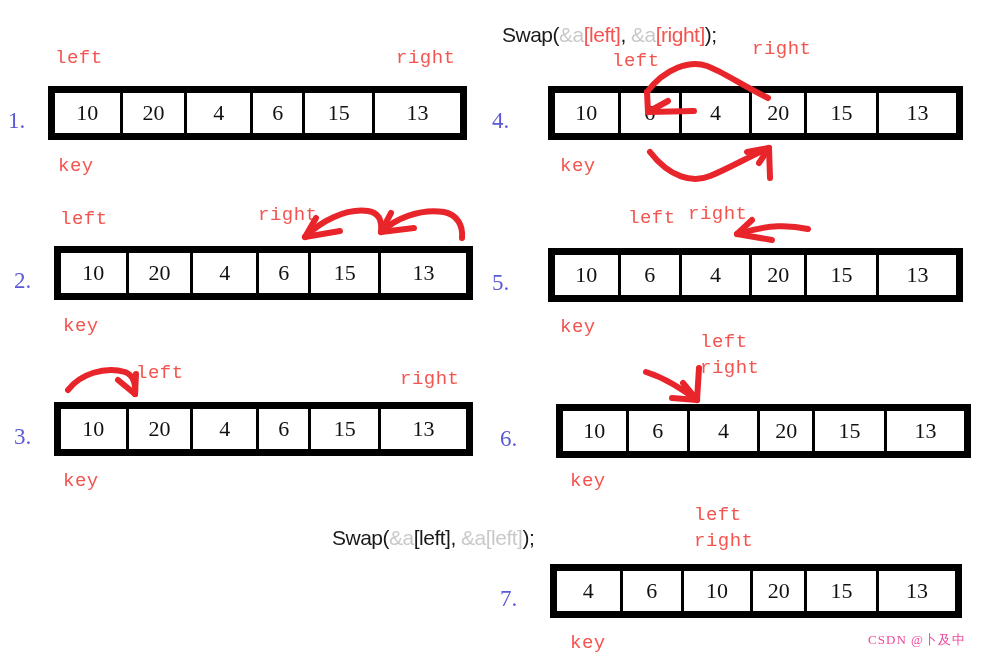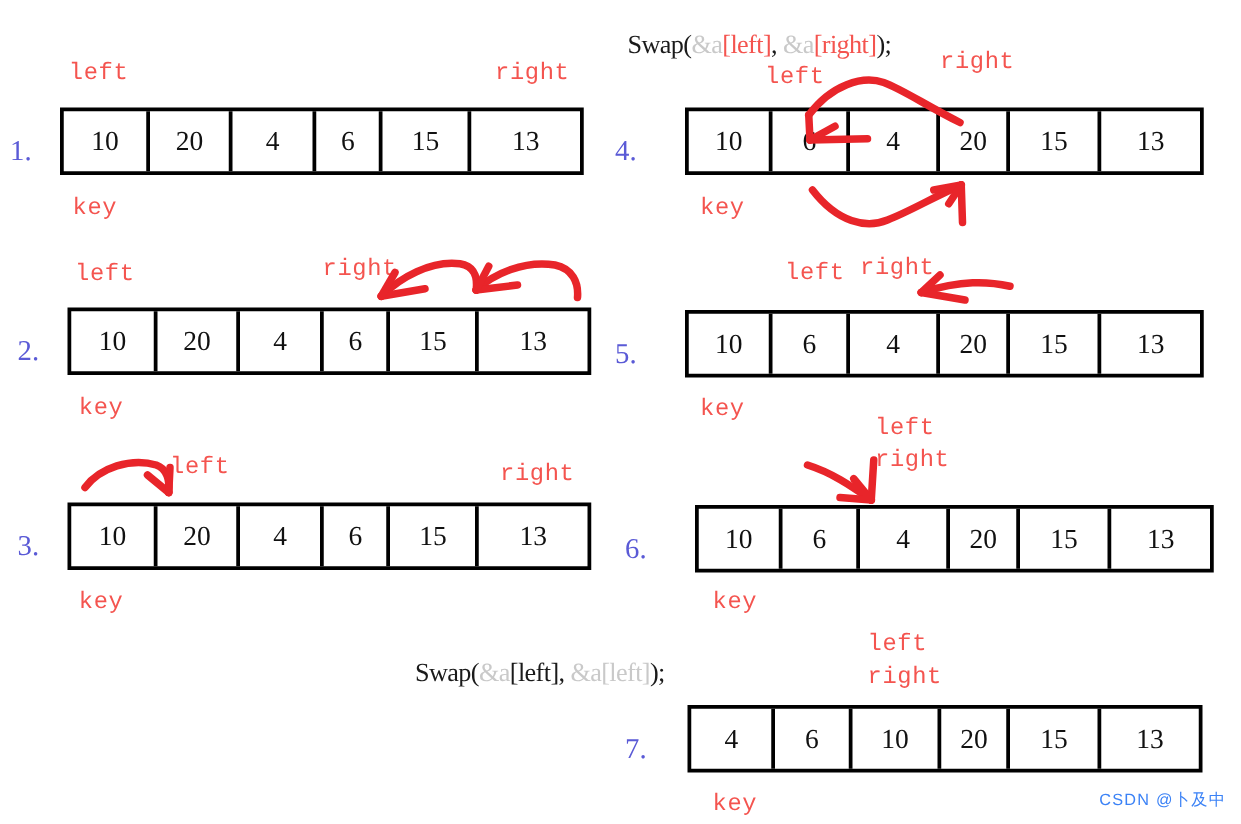--- a/index.html
+++ b/index.html
@@ -29,21 +29,21 @@
     position: absolute;
     color: #5a5ad6;
     font-size: 23px;
     font-family: "Liberation Serif", "DejaVu Serif", serif;
     left: 0;
     top: 30px;
   }
   .array {
     position: absolute;
     display: flex;
-    border: 3px solid #000000;
+    border: 7px solid #000000;
     box-sizing: border-box;
     background: #ffffff;
     height: 54px;
   }
   .cell {
     border-right: 3px solid #000000;
     box-sizing: border-box;
     display: flex;
     align-items: center;
     justify-content: center;
@@ -61,21 +61,21 @@
     font-size: 19px;
     font-family: "Liberation Mono", "DejaVu Sans Mono", monospace;
     white-space: nowrap;
     letter-spacing: 0.5px;
   }
 
   
   .code {
     position: absolute;
     font-size: 21px;
-    font-family: Liberation Serif, serif;
+    font-family: Liberation Sans, sans-serif;
     white-space: nowrap;
     color: #1a1a1a;
     letter-spacing: -0.5px;
   }
   .code .red  { color: #f4544f; }
   .code .gray { color: #c9c9c9; }
   .code .blk  { color: #1a1a1a; }
 
   
   .draw {
@@ -91,25 +91,25 @@
     left: 10px;
     bottom: 8px;
     color: #dcdcdc;
     font-size: 13px;
     font-family: "DejaVu Sans", sans-serif;
     letter-spacing: 1px;
     white-space: nowrap;
   }
   .wm-right {
     position: absolute;
-    right: 12px;
+    right: 27px;
     bottom: 10px;
-    color: #3b82f6;
+    color: #ec4899;
     font-size: 13px;
-    font-family: Liberation Sans, sans-serif;
+    font-family: Liberation Serif, serif;
     letter-spacing: 1px;
     white-space: nowrap;
   }
 </style>
 </head>
 <body>
 
 <div id="stage">
 
   <div class="step" style="left:8px; top:78px;">

